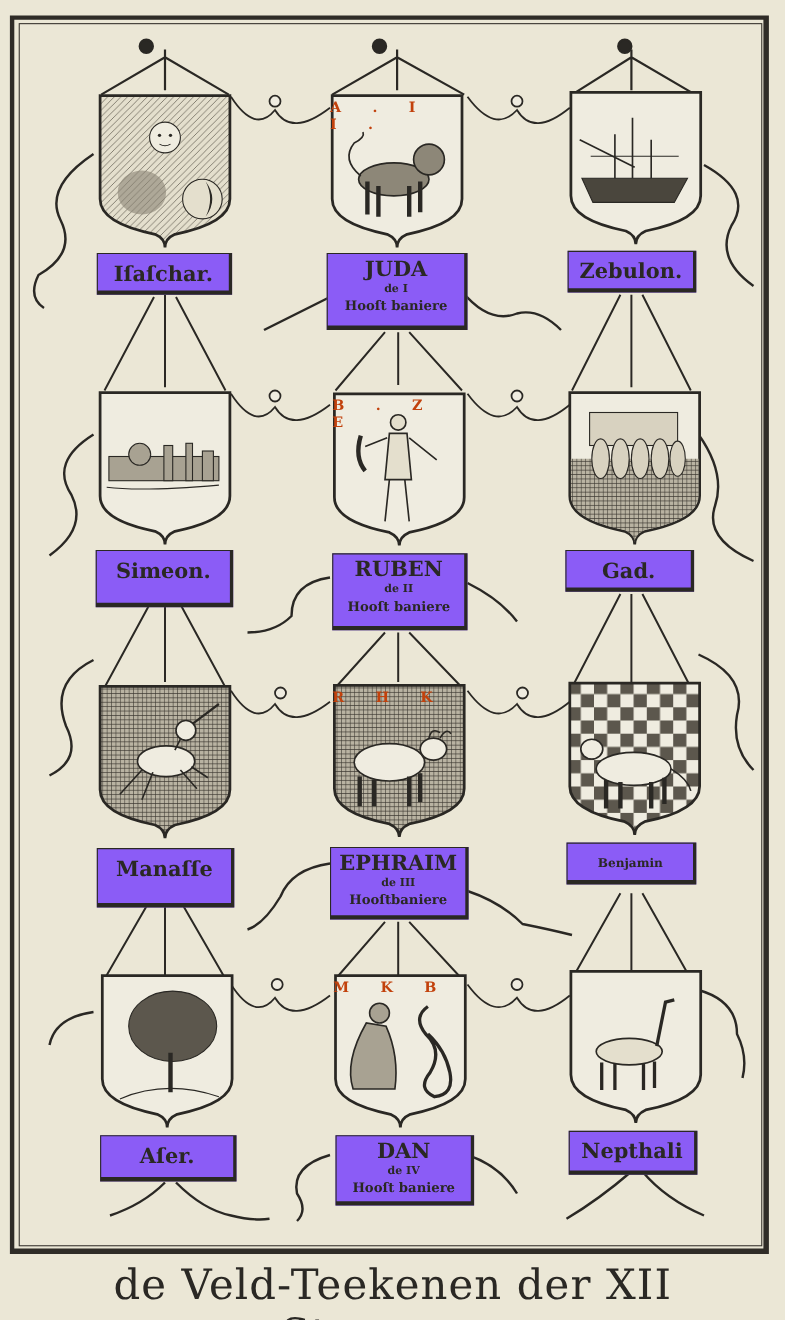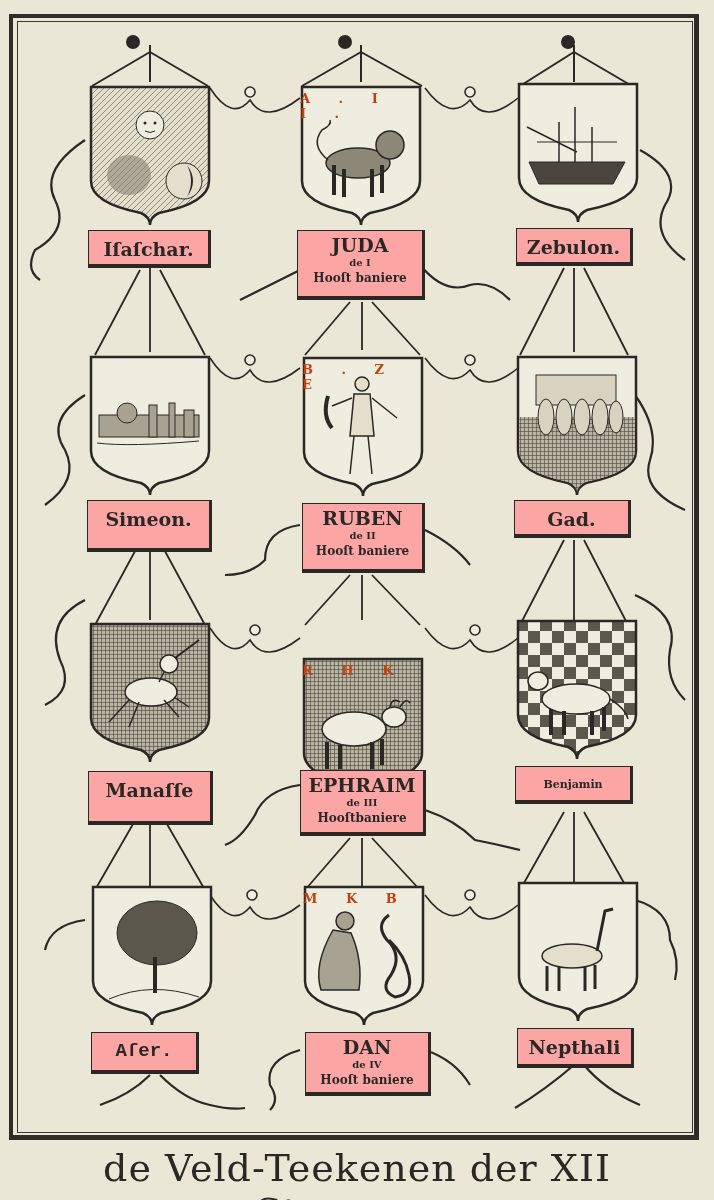--- a/index.html
+++ b/index.html
@@ -3,21 +3,21 @@
 <meta charset="utf-8">
 <style>
   html,body{margin:0;padding:0;}
   body{width:714px;height:1200px;background:#ebe7d6;position:relative;overflow:hidden;font-family:"DejaVu Serif",serif;color:#2a2824;}
   .frame-outer{position:absolute;left:9px;top:14px;width:690px;height:1126px;border:4px solid #2f2c27;border-bottom-width:5px;border-right-width:5px;box-sizing:border-box;}
   .frame-inner{position:absolute;left:17px;top:21px;width:676px;height:1112px;border:1.5px solid #3a3630;box-sizing:border-box;}
   svg.deco{position:absolute;left:0;top:0;}
   .shield{position:absolute;width:122px;height:142px;}
   .shield svg{position:absolute;left:0;top:0;}
   .shield-letters{position:absolute;left:0;right:0;top:6px;text-align:left;font-size:13px;letter-spacing:12px;font-weight:bold;color:#c2410c;}
-  .label{position:absolute;background:#fca5a5;border:1.5px solid #2a2824;border-bottom:4px solid #2a2824;border-right:3px solid #2a2824;box-sizing:border-box;text-align:center;}
+  .label{position:absolute;background:#8b5cf6;border:1.5px solid #2a2824;border-bottom:4px solid #2a2824;border-right:3px solid #2a2824;box-sizing:border-box;text-align:center;}
   .label .name{display:block;font-size:19px;font-weight:bold;line-height:20px;}
   .label .sub{display:block;font-size:10px;font-weight:bold;line-height:16px;}
   .label .sub2{display:block;font-size:12px;font-weight:bold;line-height:14px;}
   .label.single .name{line-height:36px;}
   .caption{position:absolute;left:0;right:0;top:1146px;text-align:center;font-size:38px;letter-spacing:1px;color:#2a2824;}
 </style>
 </head>
 <body>
 
 <div class="frame-outer"></div>
@@ -219,21 +219,21 @@
         <path d="M75 50L70 60M40 78L20 100M50 80L40 105M75 78L90 95M85 75L100 85"></path>
       </g>
   <path d="M86 36L110 18" stroke="#2a2824" stroke-width="2"></path>
     </svg>
   <span></span>
 </div>
 <div class="label single" style="left:88px;top:771px;width:125px;height:54px;">
     <span class="name">Manaſſe</span>
   </div>
 
-<div class="shield" style="left:302px;top:621px;margin-top:36px;">
+<div class="shield" style="left:302px;top:621px;">
   <svg width="122" height="142">
       <path d="M2 2H120V96Q120 118 70 128Q61 132 61 140Q61 132 52 128Q2 118 2 96Z" fill="url(#hatch)" stroke="#2a2824" stroke-width="2.5"></path>
   <g fill="#efece0" stroke="#2a2824" stroke-width="1.5">
         <ellipse cx="52" cy="72" rx="32" ry="17"></ellipse>
         <ellipse cx="92" cy="60" rx="12" ry="10"></ellipse>
         <path d="M25 85V112M38 88V112M70 85V112M80 82V108" stroke-width="4"></path>
         <path d="M88 50Q90 40 98 45M98 50Q104 40 108 46" fill="none"></path>
       </g>
     </svg>
   <div class="shield-letters">R H K</div>
@@ -263,21 +263,21 @@
 
 <div class="shield" style="left:91px;top:885px;">
   <svg width="122" height="142">
       <path d="M2 2H120V96Q120 118 70 128Q61 132 61 140Q61 132 52 128Q2 118 2 96Z" fill="#efece0" stroke="#2a2824" stroke-width="2.5"></path>
   <ellipse cx="66" cy="48" rx="40" ry="32" fill="#5c574d" stroke="#2a2824"></ellipse>
       <path d="M64 72V108" stroke="#2a2824" stroke-width="4"></path>
   <path d="M18 114Q60 96 108 112" stroke="#2a2824" fill="none"></path>
     </svg>
   <span></span>
 </div>
-<div class="label single" style="left:91px;top:1032px;width:108px;height:42px;font-family:Liberation Mono, monospace;">
+<div class="label single" style="left:91px;top:1032px;width:124px;height:42px;">
     <span class="name">Aſer.</span>
   </div>
 
 <div class="shield" style="left:303px;top:885px;">
   <svg width="122" height="142">
       <path d="M2 2H120V96Q120 118 70 128Q61 132 61 140Q61 132 52 128Q2 118 2 96Z" fill="#efece0" stroke="#2a2824" stroke-width="2.5"></path>
   <g fill="#a8a292" stroke="#2a2824" stroke-width="1.5">
         <circle cx="42" cy="36" r="9"></circle>
         <path d="M30 45Q10 80 18 105H56Q60 75 48 48Z"></path>
       </g>

